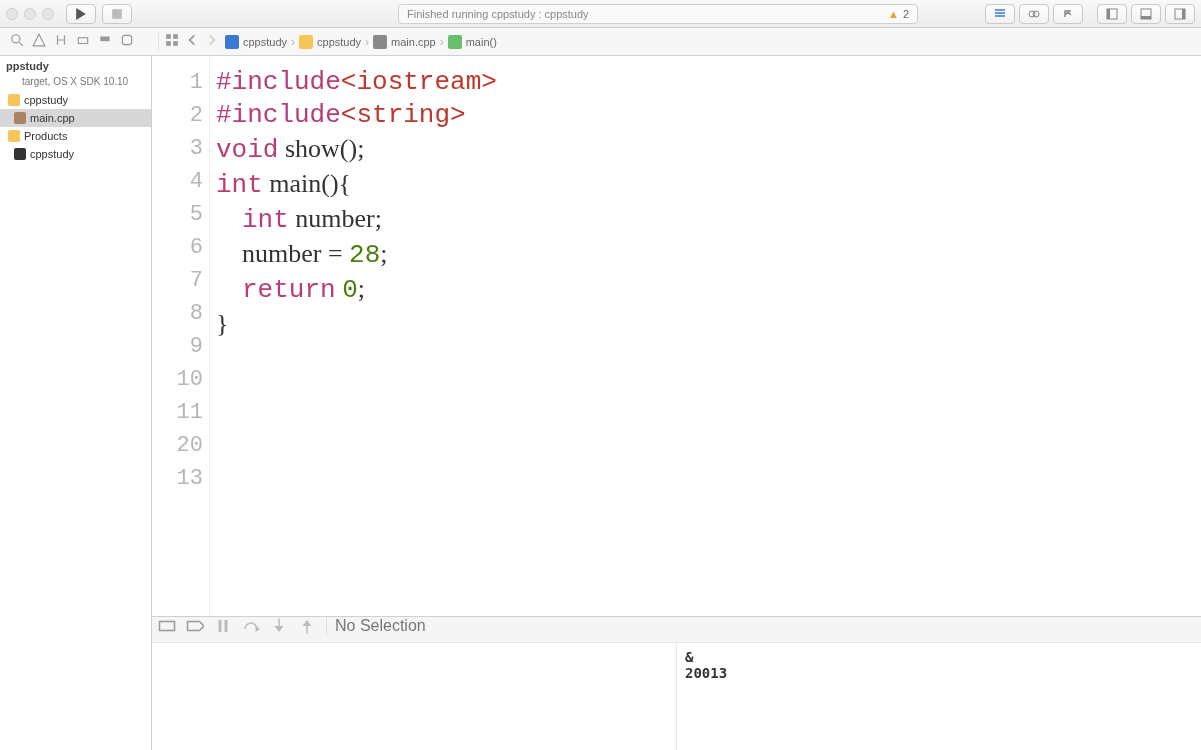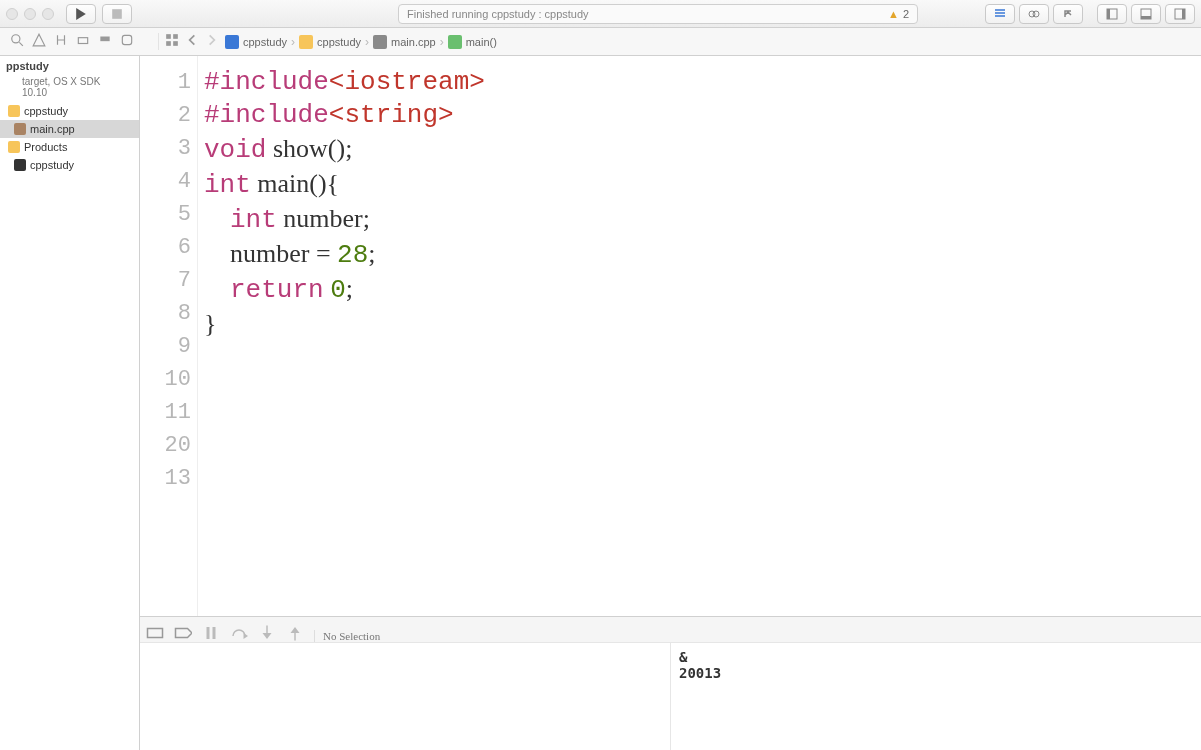--- a/index.html
+++ b/index.html
@@ -36,42 +36,42 @@
   .crumb-sep { color:#bbb; margin:0 -2px;}
   .tab-area { flex:1; display:flex;align-items:center;gap:6px; border-left:1px solid #e3e3e3; padding-left:6px;}
   .bcr { display:flex;align-items:center;gap:4px; font-size:11px;}
   .bcr .ic { width:14px;height:14px; display:flex;align-items:center;justify-content:center;}
   .proj-ic { background:#3a78d6; border-radius:2px; }
   .fold-ic { background:#f7c55a; border-radius:2px;}
   .cpp-ic { background:#8a8a8a; border-radius:2px;}
   .fn-ic { background:#6abf6f; border-radius:2px;}
 
   .body { display:flex; height:calc(750px - 28px - 28px); }
-  .sidebar { width:140px; border-right:1px solid #d0d0d0; background:#fff; font-size:11px;}
+  .sidebar { width:152px; border-right:1px solid #d0d0d0; background:#fff; font-size:11px;}
   .sb-head { padding:4px 6px; font-weight:600; color:#444; }
   .sb-sub { padding:0 22px 4px; font-size:10px; color:#777;}
   .sb-item { height:18px; display:flex;align-items:center; padding-left:8px; gap:4px;}
   .sb-item.lvl1{padding-left:14px;}
   .sb-item.sel{ background:#d7d7d7; }
   .sic{width:12px;height:12px;display:inline-block;border-radius:2px;}
   .sic.folder{background:#f7c55a;}
   .sic.file{background:#a98363;}
   .sic.term{background:#333;}
 
   .editor-wrap{flex:1; display:flex; flex-direction:column;}
   .editor{flex:1; display:flex; overflow:hidden; font-family: Menlo, Monaco, "Courier New", monospace;}
   .gutter{width:58px; background:#fff; border-right:1px solid #eee; text-align:right; padding:10px 6px 0 0;}
   .gutter div{height:33px; line-height:33px; color:#b6b6b6; font-size:22px; font-weight:500;}
   .code{flex:1; padding:10px 4px 0 6px; font-size:26px; line-height:33px; white-space:pre;}
   .kw{color:#b83c78;}
   .hdr{color:#c0362c;}
   .num{color:#4d7c0f;}
   .plain{color:#333;font-family:Liberation Serif, serif;}
 
-  .dbgbar{height:26px;border-top:1px solid #d0d0d0;background:#f5f5f5;display:flex;align-items:flex-end;padding:0 6px;gap:10px;color:#777;font-size:11px;font-family:Liberation Serif, serif;}
+  .dbgbar{height:26px;border-top:1px solid #d0d0d0;background:#f5f5f5;display:flex;align-items:flex-start;padding:0 6px;gap:10px;color:#777;font-size:16px;}
   .dbg-ic{width:18px;height:18px;display:flex;align-items:center;justify-content:center;color:#999;}
   .dbgtxt{border-left:1px solid #ddd;padding-left:8px;}
 
   .console-split{height:108px; border-top:1px solid #e6e6e6; display:flex;}
   .csp{flex:1; padding:6px 8px; font-family:Menlo,Monaco,monospace; font-size:14px; font-weight:600;}
   .csp + .csp{border-left:1px solid #e6e6e6;}
 </style>
 </head>
 <body>
 

